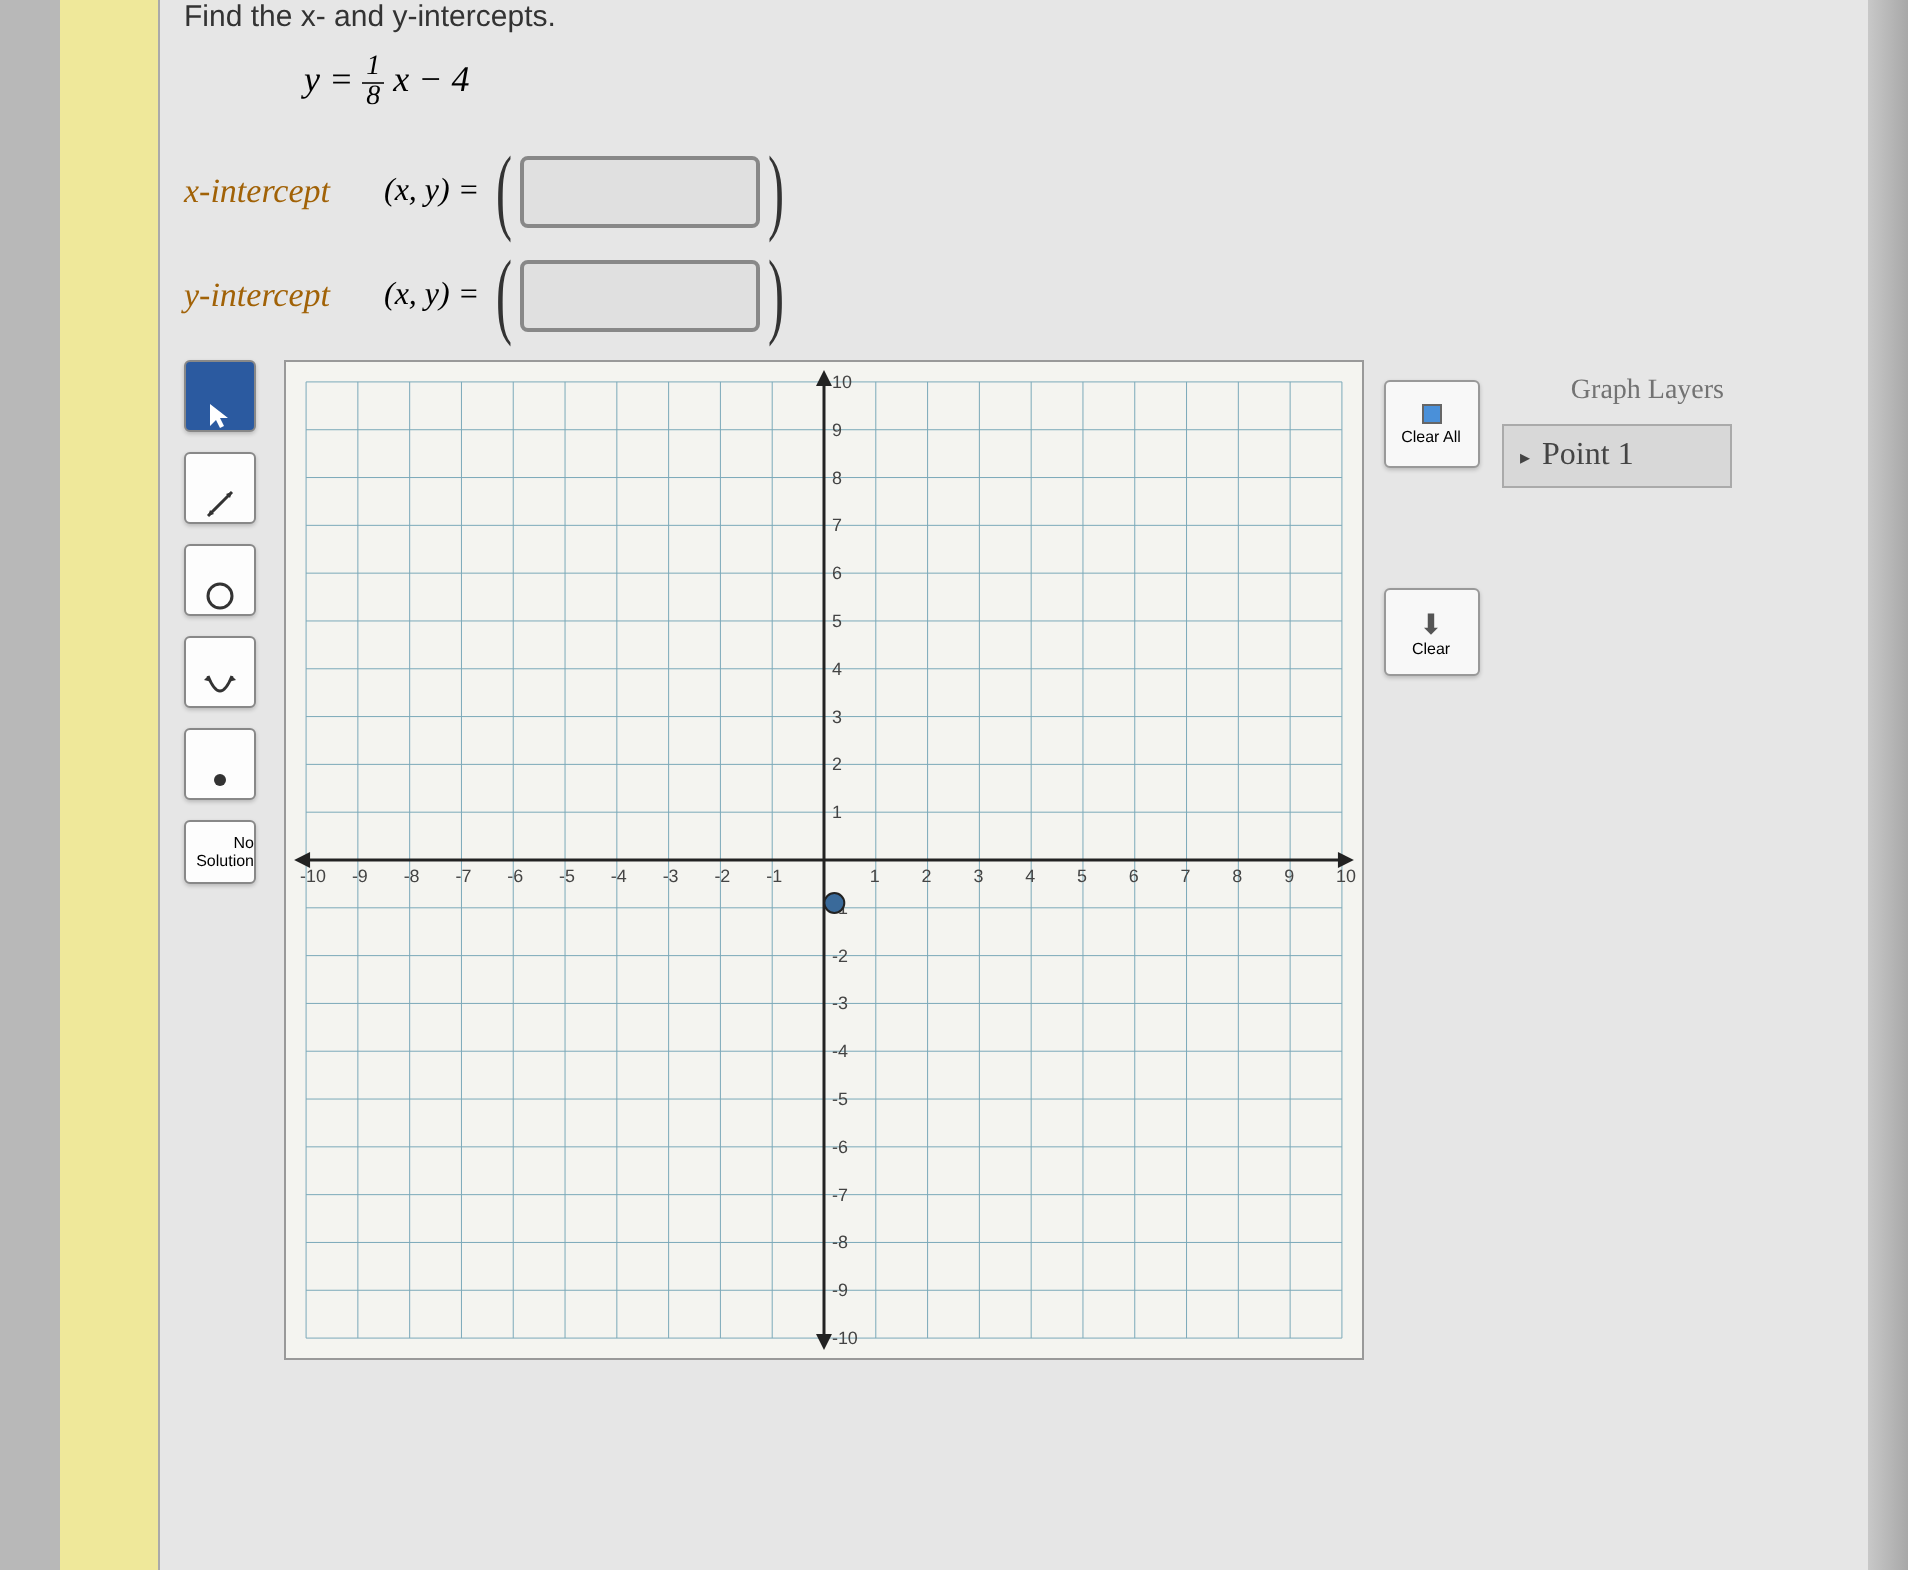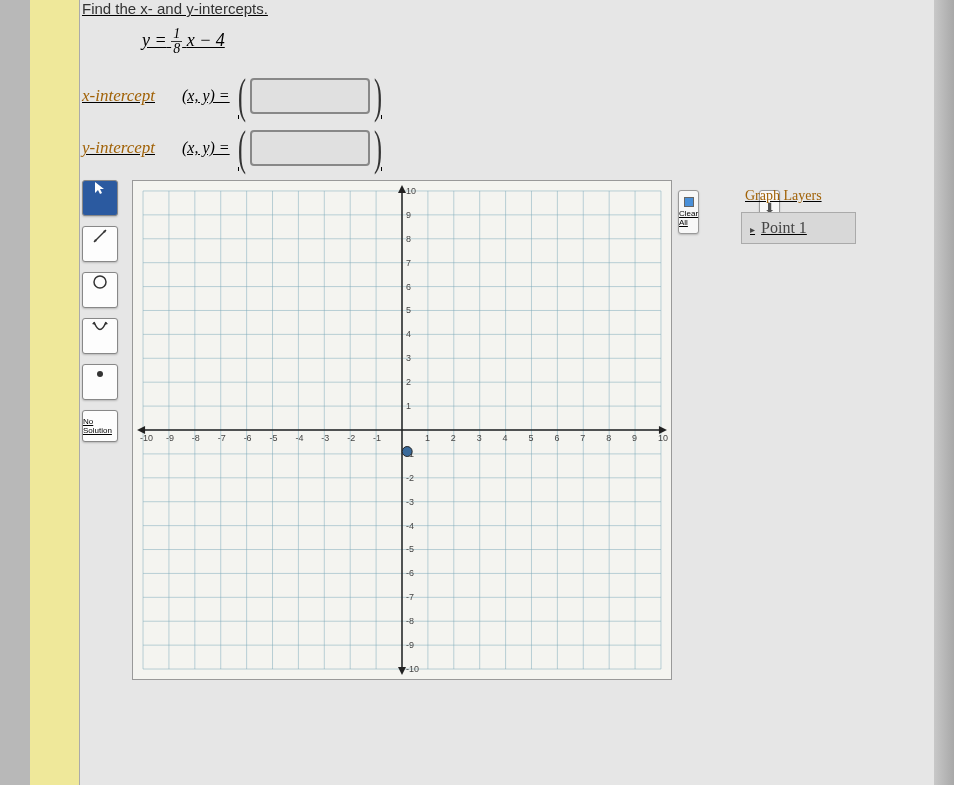--- a/index.html
+++ b/index.html
@@ -1,43 +1,43 @@
 <!DOCTYPE html>
 <html><head>
 <meta charset="utf-8">
 <style>
 * { box-sizing: border-box; margin: 0; padding: 0; }
 body { font-family: Arial, Helvetica, sans-serif; background: #c8c8c8; width: 954px; height: 785px; overflow: hidden; }
 .outer { display: flex; height: 785px; }
 .left-gutter { width: 30px; background: #b8b8b8; }
 .yellow-bar { width: 50px; background: #efe89a; border-right: 1px solid #aaa; }
-.main { flex: 1; background: #e6e6e6; padding: 0 2px; text-decoration: underline; }
+.main { flex: 1; background: #e6e6e6; padding: 0 12px; }
 .prompt { font-size: 15px; color: #333; margin-bottom: 10px; }
 .equation { font-style: italic; font-family: 'Times New Roman', serif; font-size: 18px; margin: 10px 0 20px 60px; }
 .frac { display: inline-flex; flex-direction: column; align-items: center; vertical-align: middle; font-size: 14px; line-height: 1; }
 .frac .num { border-bottom: 1px solid #333; padding: 0 2px; }
 .intercept-row { display: flex; align-items: center; margin: 12px 0; }
 .intercept-label { font-family: 'Times New Roman', serif; font-style: italic; font-size: 17px; width: 100px; color: #a16207; }
 .intercept-eq { font-family: 'Times New Roman', serif; font-style: italic; font-size: 16px; margin-right: 4px; }
 .paren { font-family: 'Times New Roman', serif; font-size: 48px; font-weight: 100; line-height: 40px; color: #333; transform: scaleX(0.5); }
 .answer-input { width: 120px; height: 36px; border: 2px solid #888; background: #e0e0e0; border-radius: 4px; font-size: 14px; padding: 0 6px; }
 .section-label { font-family: 'Times New Roman', serif; font-size: 16px; color: #333; margin: 20px 0 8px 0; }
 .graph-area { display: flex; }
 .toolbar { width: 40px; margin-right: 10px; display: flex; flex-direction: column; gap: 10px; }
-.tool-btn { width: 36px; height: 36px; border: 1px solid #888; background: #fdfdfd; border-radius: 3px; display: flex; align-items: flex-start; justify-content: center; cursor: pointer; box-shadow: 0 1px 2px rgba(0,0,0,0.2); }
+.tool-btn { width: 36px; height: 36px; border: 1px solid #888; background: #fdfdfd; border-radius: 3px; display: flex; align-items: flex-end; justify-content: center; cursor: pointer; box-shadow: 0 1px 2px rgba(0,0,0,0.2); }
 .tool-btn.active { background: #2b5aa0; color: #fff; }
 .tool-btn.nosol { height: 32px; font-size: 8px; line-height: 9px; text-align: center; flex-direction: column; }
 .graph-wrap { position: relative; width: 540px; height: 500px; border: 1px solid #999; background: #f4f4f0; }
 .graph-svg { width: 100%; height: 100%; }
-.side-tools { width: 55px; margin-left: 6px; display: flex; flex-direction: row; gap: 60px; align-items: flex-start; padding-top: 10px; }
+.side-tools { width: 55px; margin-left: 6px; display: flex; flex-direction: column; gap: 60px; align-items: center; padding-top: 10px; }
 .side-btn { width: 48px; height: 44px; border: 1px solid #999; background: #f8f8f8; border-radius: 3px; display: flex; flex-direction: column; align-items: center; justify-content: center; font-size: 8px; cursor: pointer; box-shadow: 0 1px 2px rgba(0,0,0,0.2); }
 .side-btn .square { width: 10px; height: 10px; background: #4a90d9; border: 1px solid #666; margin-bottom: 2px; }
 .side-btn .fill-icon { color: #555; font-size: 14px; }
 .layers-panel { width: 115px; margin-left: 8px; }
-.layers-title { font-family: 'Times New Roman', serif; font-size: 14px; padding: 8px 4px; color: #a16207; }
+.layers-title { font-family: 'Times New Roman', serif; font-size: 14px; padding: 8px 4px; color: #737373; text-align: right; }
 .layer-item { background: #d8d8d8; border: 1px solid #aaa; padding: 6px 8px; font-family: 'Times New Roman', serif; font-size: 16px; color: #444; cursor: pointer; }
 .layer-item::before { content: "▸"; margin-right: 6px; font-size: 10px; }
 .right-edge { width: 20px; background: linear-gradient(to right, #c8c8c8, #a8a8a8); }
 .grid-line { stroke: #7aa8b8; stroke-width: 0.5; }
 .axis-line { stroke: #222; stroke-width: 1.5; }
 .axis-arrow { fill: #222; }
 .tick-label { font-size: 9px; fill: #444; font-family: Arial; }
 .origin-point { fill: #3a6a9a; stroke: #222; stroke-width: 1; }
 </style>
 </head>

